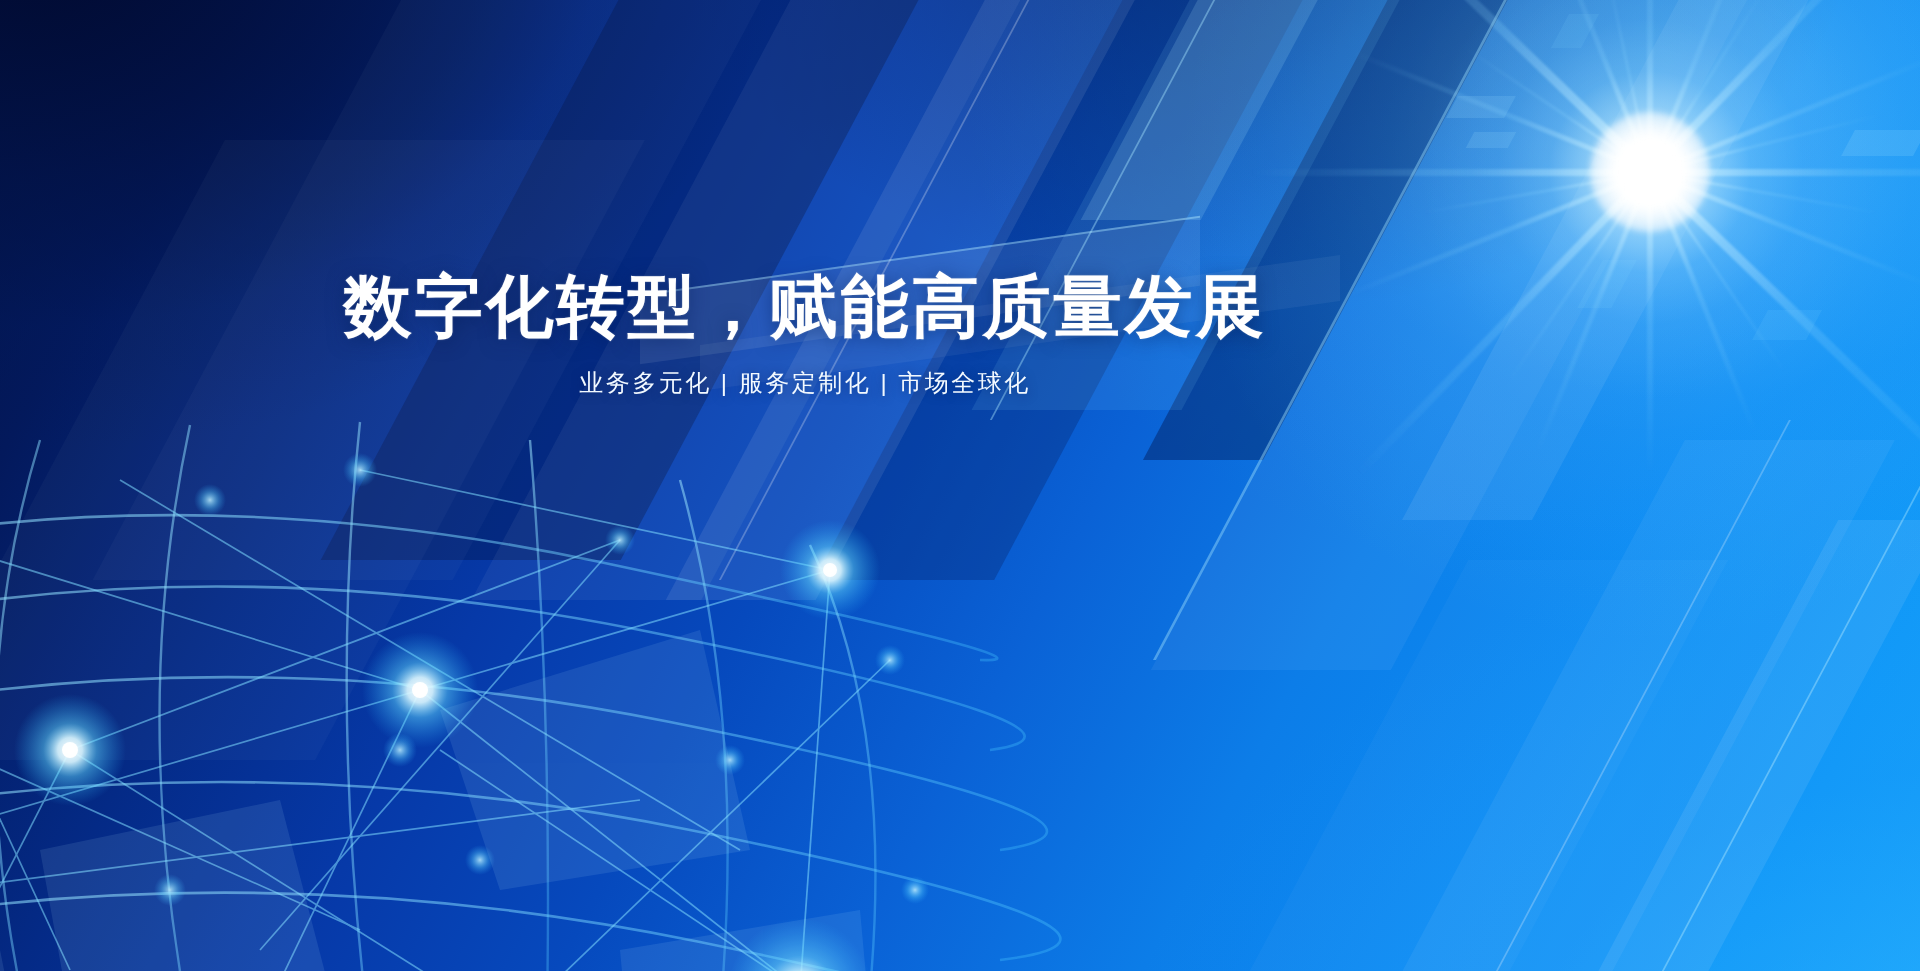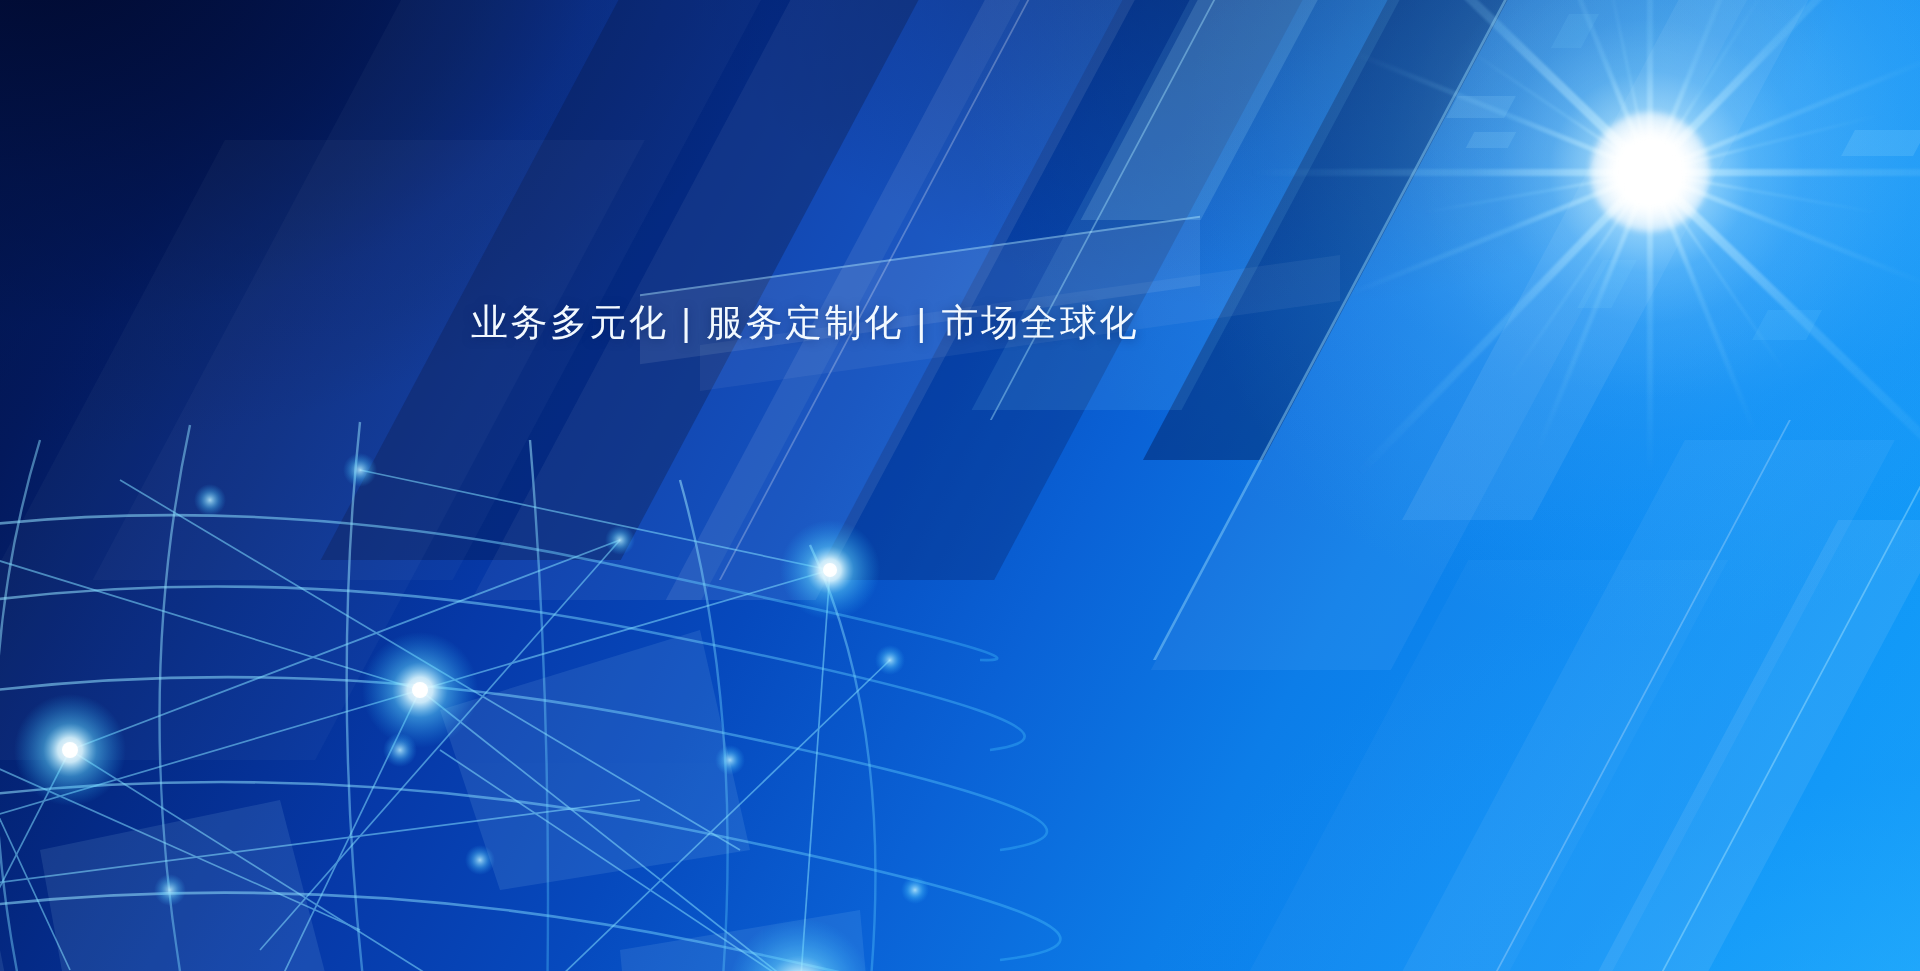--- a/index.html
+++ b/index.html
@@ -89,21 +89,21 @@
   #textBlock{
     position:absolute;left:0;top:272px;width:1610px;text-align:center;
   }
   #mainTitle{
     margin:0;color:#fff;font-size:68px;font-weight:bold;
     letter-spacing:3px;line-height:1.02;
     text-shadow:0 2px 18px rgba(2,30,90,.55), 0 0 2px rgba(255,255,255,.35);
     white-space:nowrap;
   }
   #subTitle{
-    margin:26px 0 0 0;color:#f2f9ff;font-size:37px;font-weight:normal;
+    margin:26px 0 0 0;color:#f2f9ff;font-size:24px;font-weight:normal;
     letter-spacing:2.5px;white-space:nowrap;
     text-shadow:0 1px 10px rgba(2,30,90,.50);
   }
 </style>
 </head>
 <body>
 
 <div id="stage">
 
   <div class="lay" id="baseGrad"></div>
@@ -295,16 +295,17 @@
       <g opacity=".10" fill="#bfefff">
         <polygon points="700,380 960,300 1010,520 760,560"></polygon>
         <polygon points="300,520 540,470 600,700 340,740"></polygon>
         <polygon points="880,620 1120,580 1140,800 900,830"></polygon>
         <polygon points="60,560 240,520 280,720 90,760"></polygon>
       </g>
     </svg>
   </div>
 
   <div id="textBlock">
+    <h1 id="mainTitle">数字化转型，赋能高质量发展</h1>
     <p id="subTitle">业务多元化 | 服务定制化 | 市场全球化</p>
   </div>
 
 </div>
 
 </body></html>

